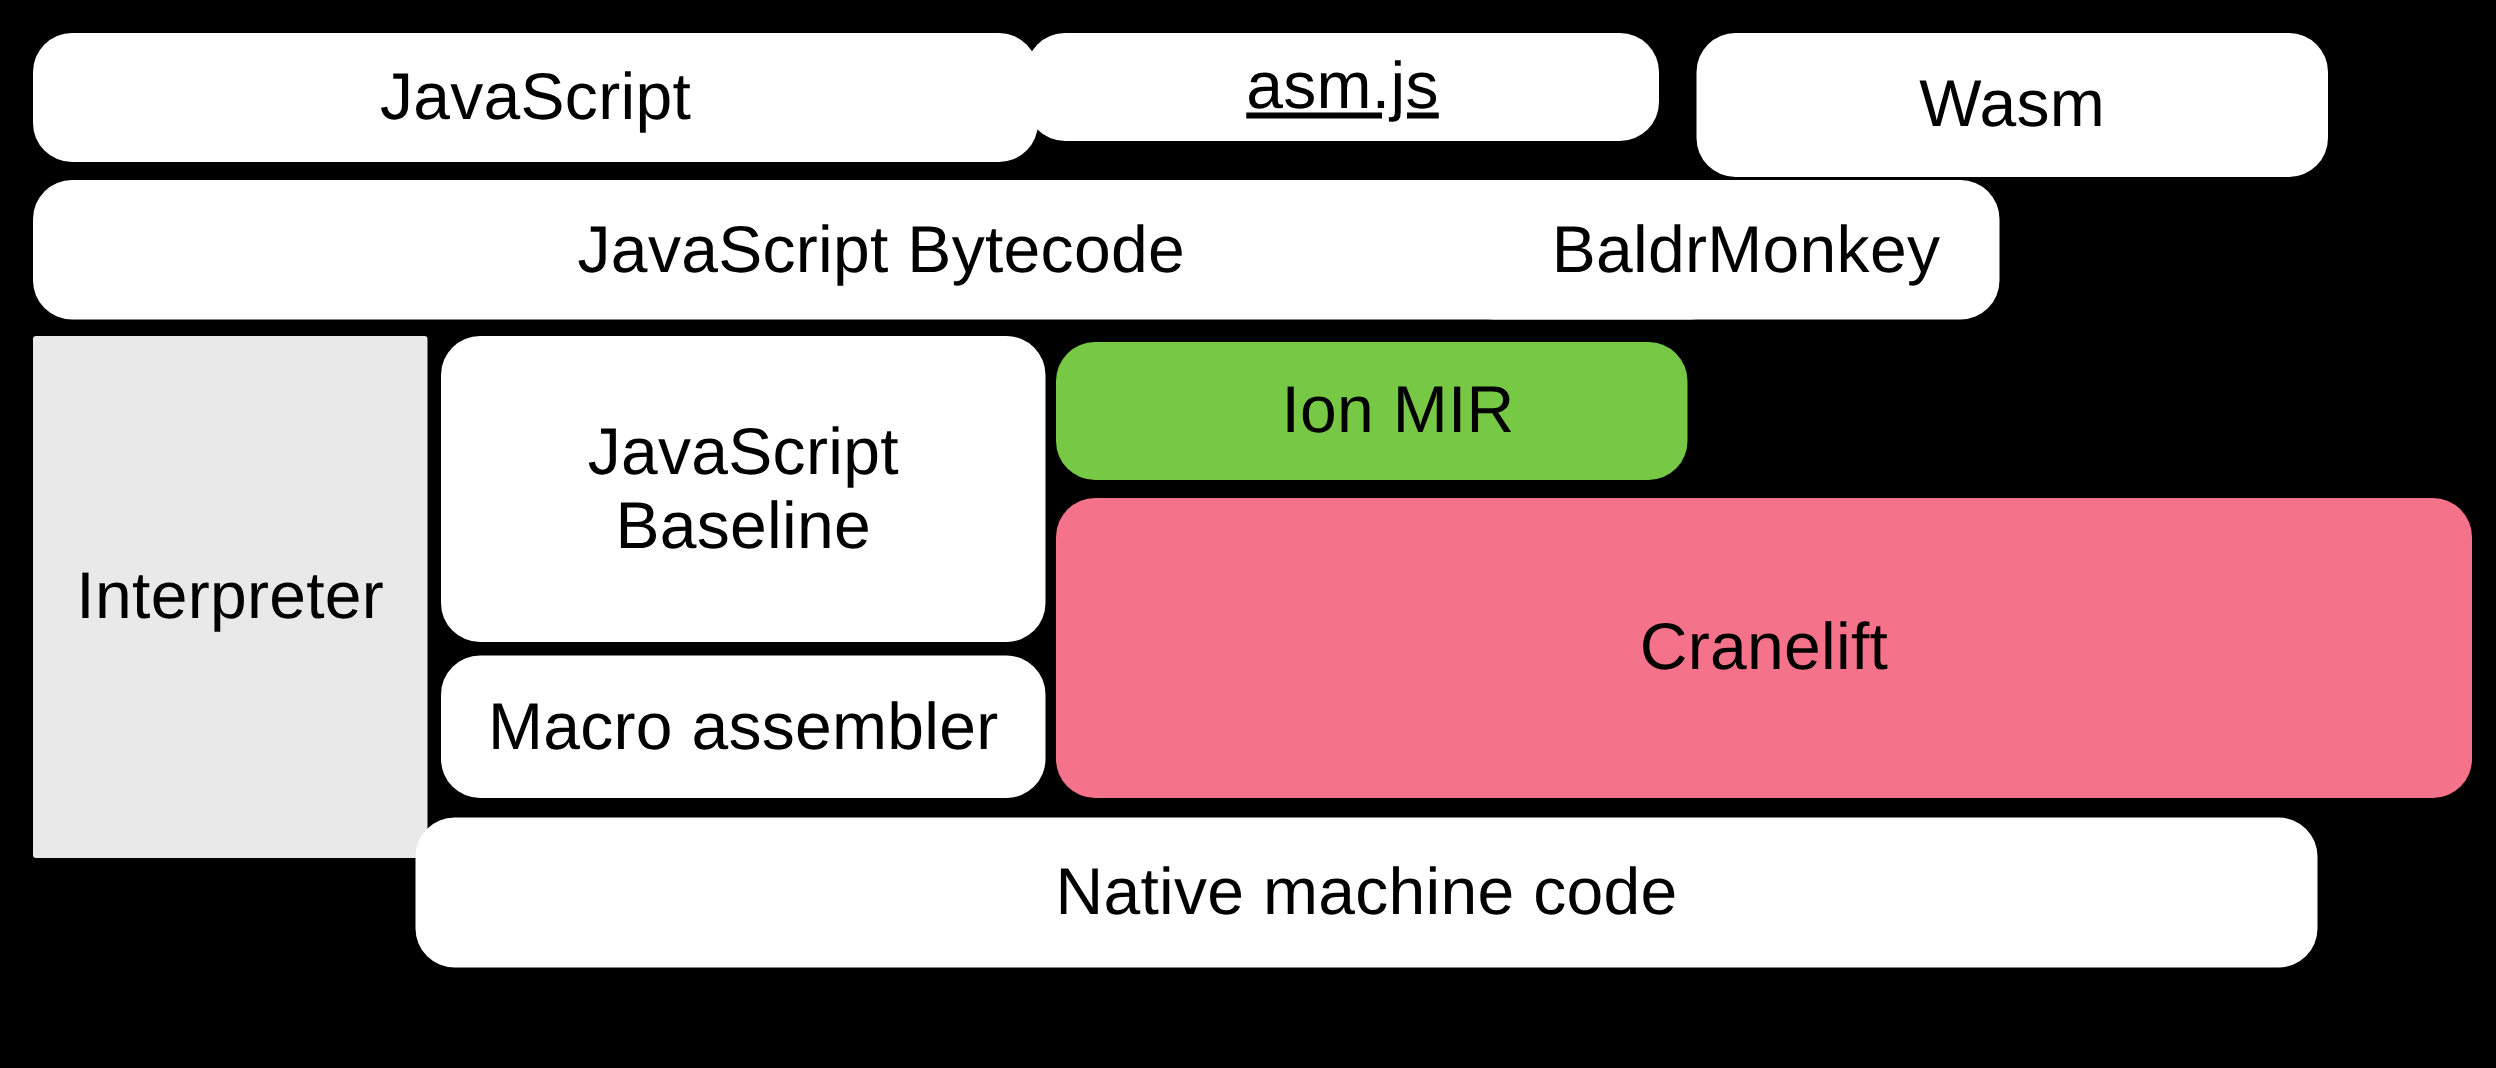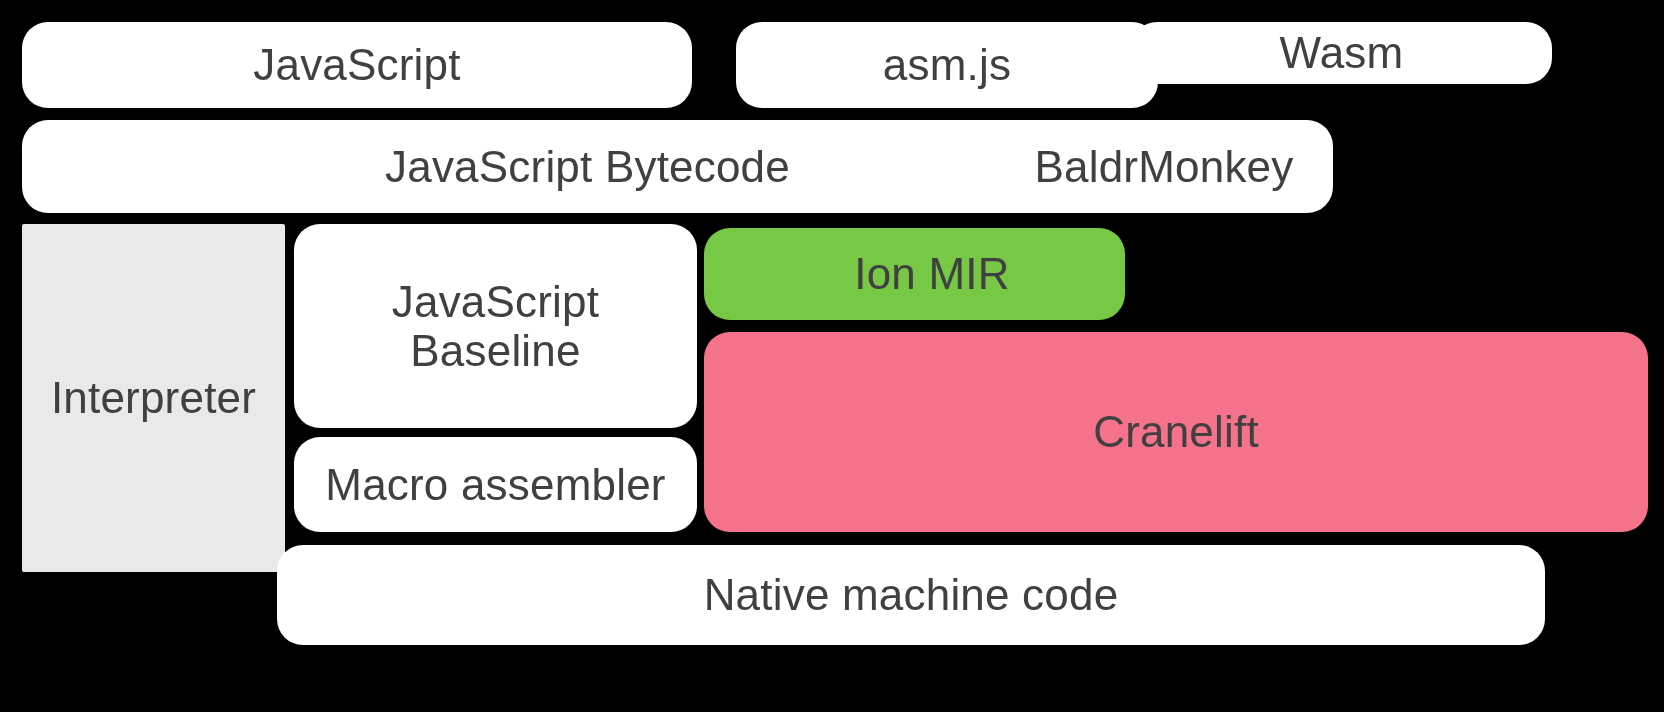--- a/index.html
+++ b/index.html
@@ -18,38 +18,38 @@
     background: #000000;
     overflow: hidden;
   }
   .node {
     position: absolute;
     box-sizing: border-box;
     display: flex;
     align-items: center;
     justify-content: center;
     text-align: center;
-    color: #404040;
+    color: #000000;
     background: #FFFFFF;
     border-radius: 26px;
     font-size: 44px;
     line-height: 1.12;
     font-weight: 400;
     letter-spacing: 0.2px;
     white-space: pre-line;
     user-select: none;
   }
   .node.gray   { background: #E9E9E9; }
   .node.green  { background: #76C845; padding-left: 35px; }
   .node.pink   { background: #F5738A; }
 
   
   #n-javascript        { left: 22px;   top: 22px;  width: 670px; height: 86px; }
-  #n-asmjs             { left: 736px;  top: 22px;  width: 422px; height: 86px; }
-  #n-wasm              { left: 1131px; top: 22px;  width: 421px; height: 62px; }
+  #n-asmjs             { left: 684px;  top: 22px;  width: 422px; height: 72px; text-decoration: underline; }
+  #n-wasm              { left: 1131px; top: 22px;  width: 421px; height: 96px; }
 
   
   #n-js-bytecode       { left: 22px;   top: 120px; width: 1131px; height: 93px; }
   #n-baldrmonkey       { left: 970px;  top: 120px; width: 363px; height: 93px; padding-left: 25px; }
 
   
   #n-interpreter       { left: 22px;   top: 224px; width: 263px; height: 348px; border-radius: 2px; }
   #n-js-baseline       { left: 294px;  top: 224px; width: 403px; height: 204px; }
   #n-ion-mir           { left: 704px;  top: 228px; width: 421px; height: 92px; }
   #n-macro-assembler   { left: 294px;  top: 437px; width: 403px; height: 95px; }

